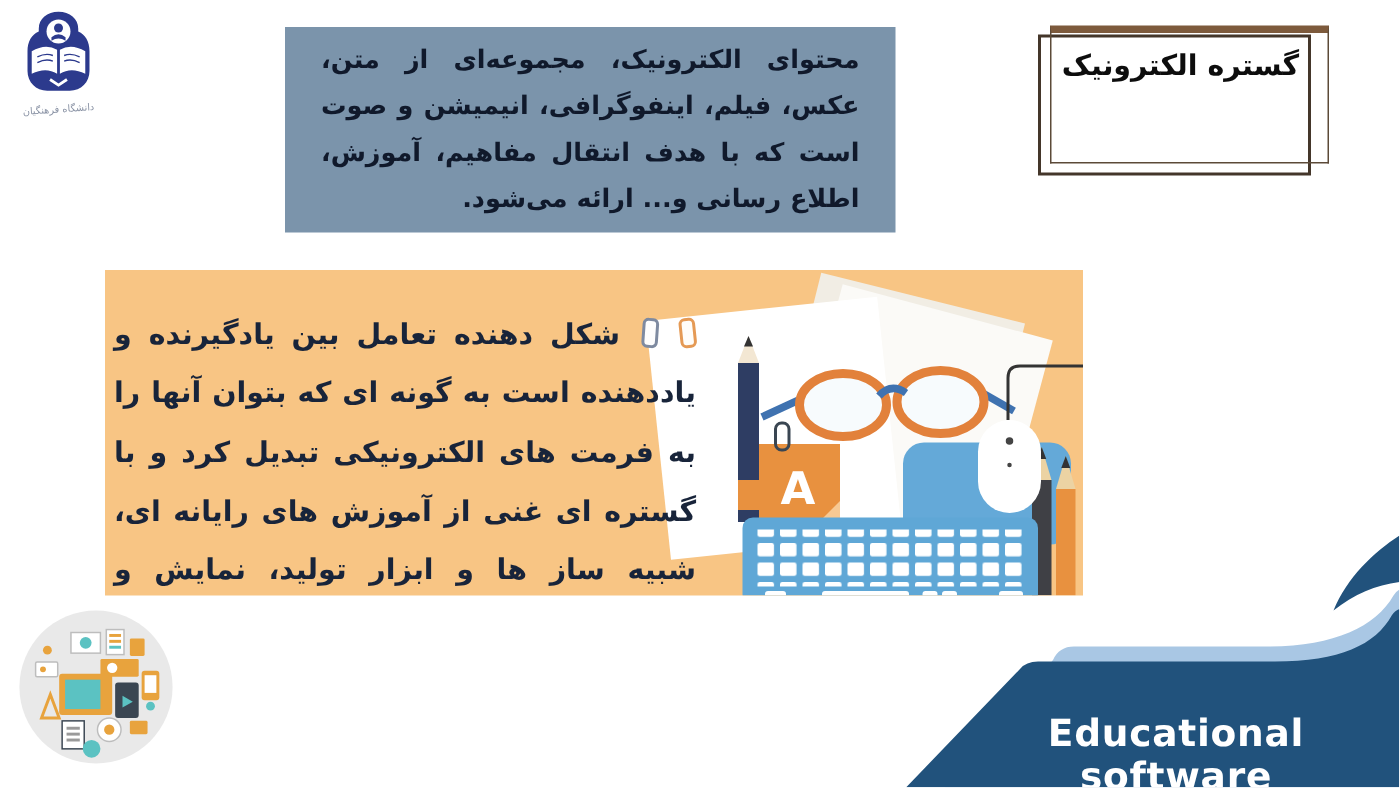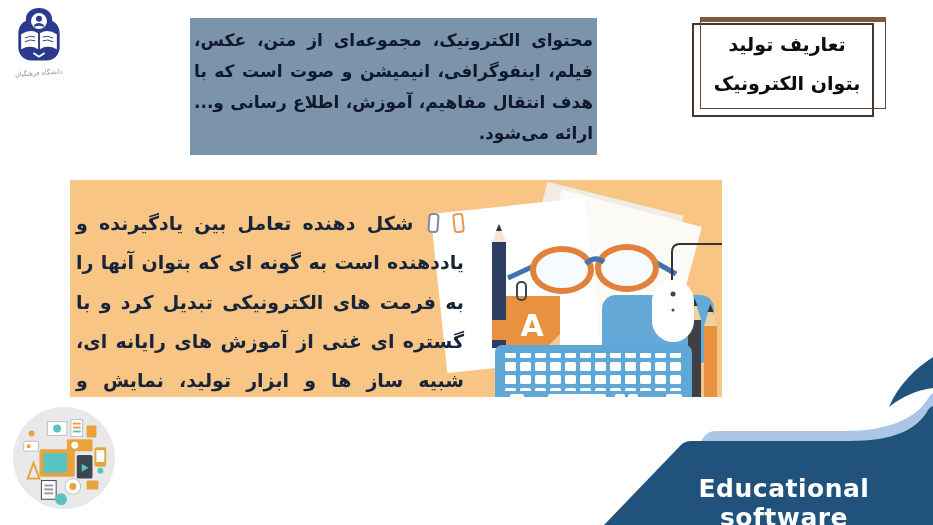--- a/index.html
+++ b/index.html
@@ -9,21 +9,21 @@
   }
 
   
   .logo { position:absolute; left:8px; top:6px; width:62px; }
   .logo svg { width:56px; height:62px; display:block; margin:0 auto; }
   .logo-caption { font-size:6.5px; color:#8a93a5; text-align:center; direction:rtl;
                   transform:rotate(-4deg); margin-top:1px; white-space:nowrap; }
 
   
   .def-box { position:absolute; left:190px; top:18px; width:407px; height:137px;
-             background:var(--steel-blue,#7b94ab); padding:7px 4px; box-sizing:border-box; }
+             background:var(--steel-blue,#7b94ab); padding:7px 24px; box-sizing:border-box; }
   .def-box p { margin:0; direction:rtl; text-align:justify; font-size:17px; font-weight:bold;
                line-height:1.82; color:var(--box-text,#10192b); }
 
   
   .title-box { position:absolute; left:683px; top:12px; width:210px; height:106px; background:transparent; }
   .tb-frame { position:absolute; background:#fff; }
   .tb-frame-back { left:9px; top:11px; width:178px; height:90px; border:2px solid var(--brown-dark,#44362a); }
   .tb-frame-front { left:17px; top:5px; width:186px; height:92px; border:1px solid #5c4a38;
                     border-top:5px solid var(--brown-light,#7d5a3c); box-sizing:border-box; background:transparent; }
   .tb-text { position:absolute; left:10px; top:13px; width:188px; text-align:center; direction:rtl;
@@ -69,22 +69,21 @@
   </div>
 
   <div class="def-box">
     <p>محتوای الکترونیک، مجموعه‌ای از متن، عکس، فیلم، اینفوگرافی، انیمیشن و صوت است که با هدف انتقال مفاهیم، آموزش، اطلاع رسانی و... ارائه می‌شود.</p>
   </div>
 
   <div class="title-box">
     <div class="tb-frame tb-frame-back"></div>
     <div class="tb-frame tb-frame-front"></div>
     <div class="tb-text">
-      <div>تعاریف تولید</div>
-      <div>بتوان الکترونیک</div>
+      <div>گستره الکترونیک</div>
     </div>
   </div>
 
   <div class="content-box">
     <svg class="desk-illustration" viewBox="0 0 652 217">
       <defs>
         <pattern id="keys" width="15" height="13" patternUnits="userSpaceOnUse">
           <rect x="0" y="0" width="11" height="9" rx="1.5" fill="#ffffff"></rect>
         </pattern>
       </defs>

